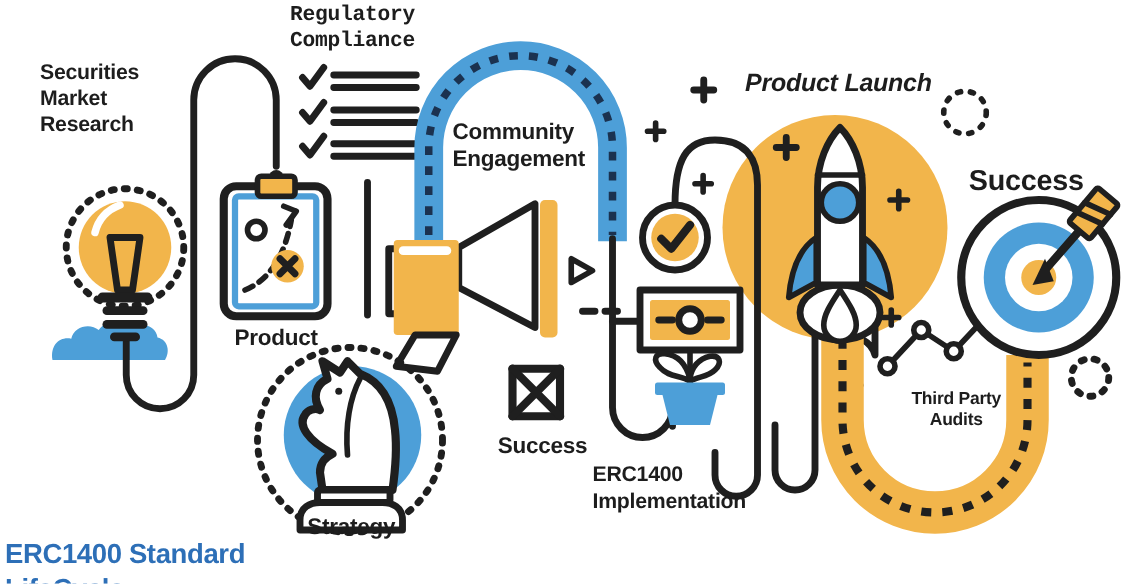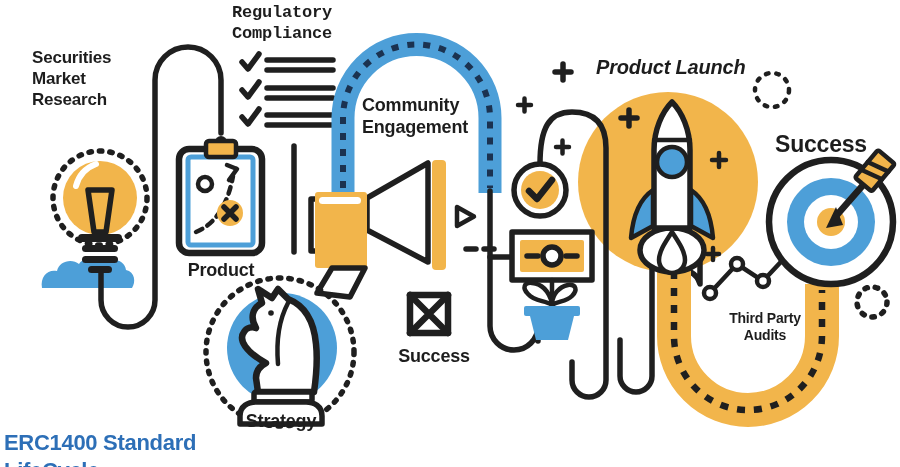--- a/index.html
+++ b/index.html
@@ -202,19 +202,21 @@
   <div class="lbl" style="left:32px;top:47px;">Securities
 Market
 Research</div>
   <div class="lbl center" style="left:217px;top:2px;width:130px;font-family:Liberation Mono, monospace;">Regulatory
 Compliance</div>
   <div class="lbl center" style="left:171px;top:259px;width:100px;font-size:18px;">Product</div>
   <div class="lbl" style="left:362px;top:94px;font-size:18px;">Community
 Engagement</div>
   <div class="lbl center" style="left:231px;top:410px;width:100px;font-size:18px;">Strategy</div>
   <div class="lbl center" style="left:384px;top:345px;width:100px;font-size:18px;">Success</div>
+  <div class="lbl" style="left:474px;top:369px;">ERC1400
+Implementation</div>
   <div class="lbl big" style="left:596px;top:55px;">Product Launch</div>
   <div class="lbl center" style="left:705px;top:310px;width:120px;font-size:14px;">Third Party
 Audits</div>
   <div class="lbl huge" style="left:775px;top:130px;text-align:center;">Success</div>
   <div id="brand">ERC1400 Standard
 LifeCycle</div>
 </div>
 
 </body></html>

